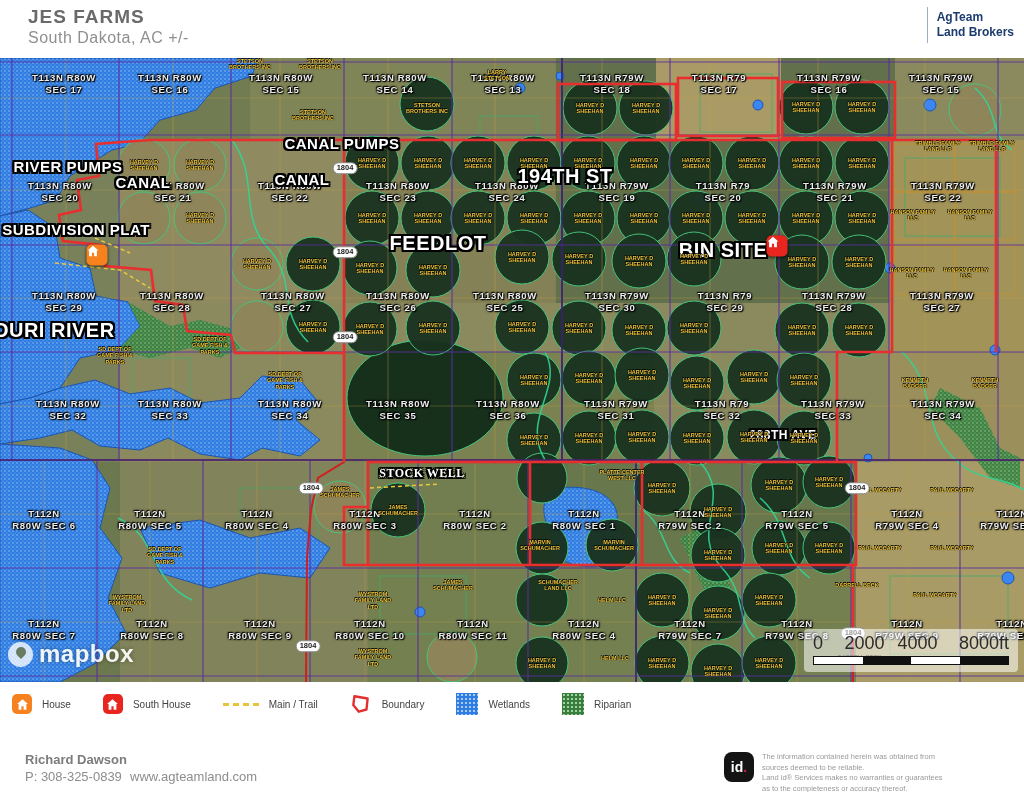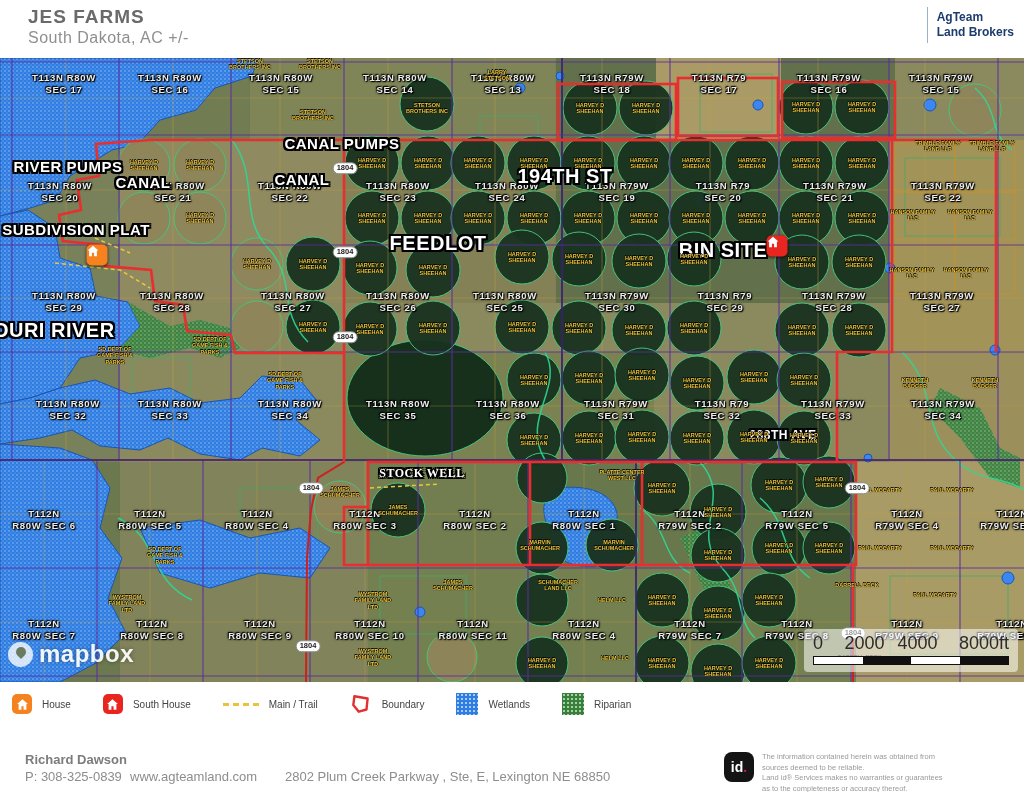--- a/index.html
+++ b/index.html
@@ -763,21 +763,20 @@
         <span class="lg-ic lg-riparian"></span>
         <span class="lg-label">Riparian</span>
       </div>
     </div>
 
   <div class="ftr">
     <div class="agent">Richard Dawson</div>
     <div class="frow">
       <span class="phone">P: 308-325-0839</span>
       <span class="site">www.agteamland.com</span>
-      <span class="addr">2802 Plum Creek Parkway , Ste, E, Lexington NE 68850</span>
     </div>
     <div class="discl">
       <div class="idlogo">
         <span>id</span>
           <span class="dot">.</span>
       </div>
       <div class="dlines" id="dlines">
           <div>The information contained herein was obtained from</div>
           <div>sources deemed to be reliable.</div>
           <div>Land id® Services makes no warranties or guarantees</div>

